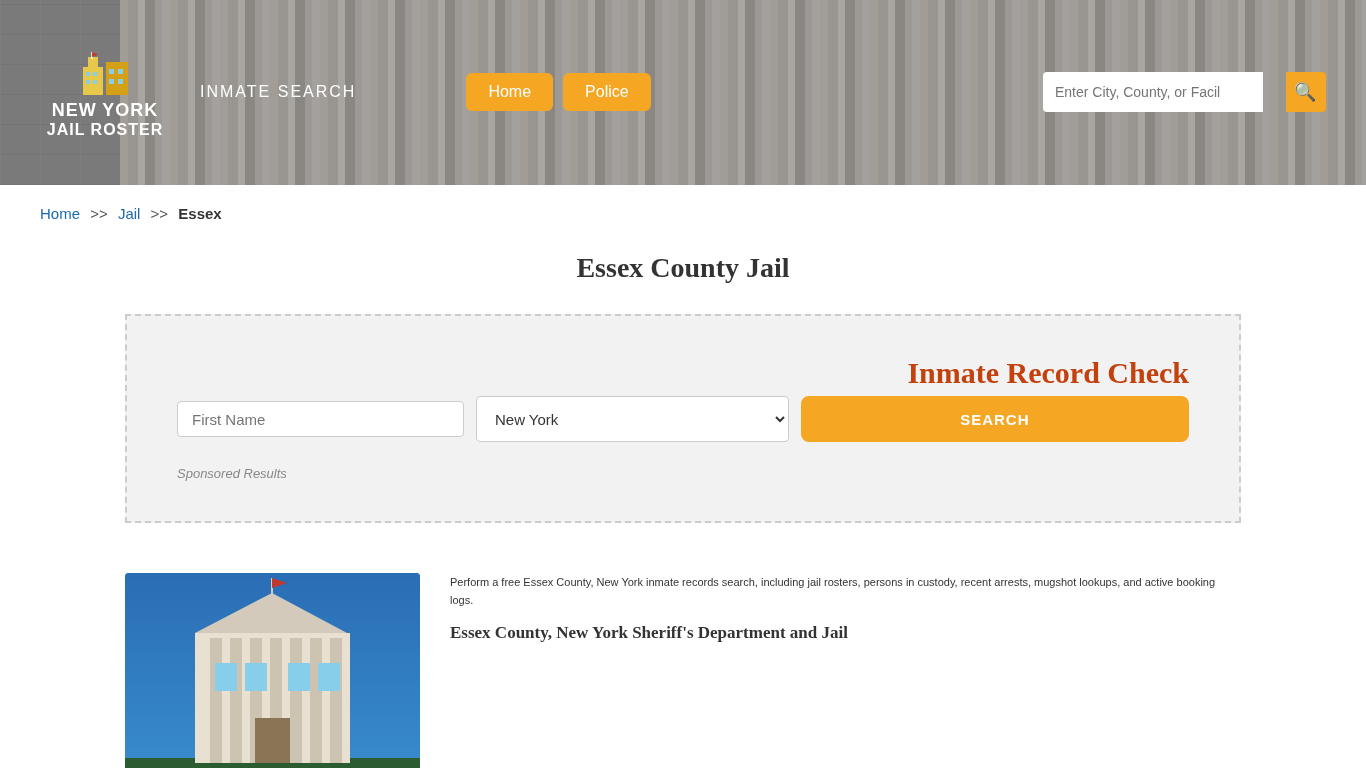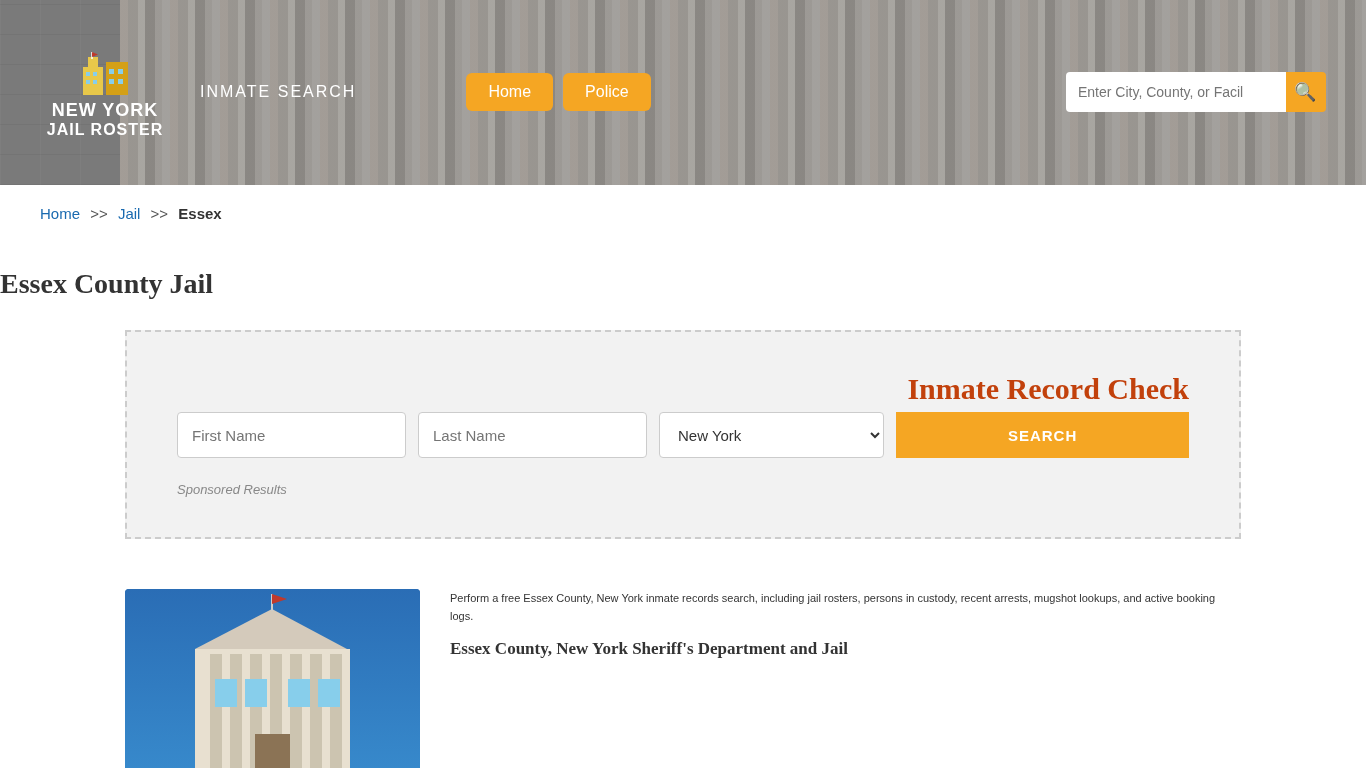--- a/index.html
+++ b/index.html
@@ -97,20 +97,21 @@
       font-family: Arial, sans-serif;
       font-weight: 500;
       border: none;
       cursor: pointer;
       text-decoration: none;
       display: inline-block;
     }
     .search-area {
       margin-left: auto;
       display: flex;
+      gap: 23px;
     }
     .header-search-input {
       width: 220px;
       height: 40px;
       padding: 0 12px;
       border: none;
       border-radius: 4px 0 0 4px;
       font-size: 14px;
       color: #999;
       font-family: Arial, sans-serif;
@@ -144,26 +145,26 @@
       color: #555;
       margin: 0 6px;
     }
     .breadcrumb .current {
       font-weight: bold;
       color: #333;
     }
 
     
     .page-title {
-      text-align: left;
+      text-align: center;
       font-size: 28px;
       font-family: Georgia, serif;
       font-weight: bold;
       color: #333;
-      margin: 26px 0 30px;
+      margin: 10px 0 30px;
     }
 
     
     .inmate-record-box {
       margin: 0 125px 30px;
       border: 2px dashed #ccc;
       background: #f2f2f2;
       padding: 40px 50px 40px;
     }
     .inmate-record-box h2 {
@@ -180,21 +181,21 @@
       margin-bottom: 30px;
       font-family: Arial, sans-serif;
     }
     .search-form {
       display: flex;
       gap: 12px;
       align-items: center;
     }
     .search-form input[type="text"] {
       flex: 1;
-      height: 46px;
+      height: 36px;
       padding: 0 14px;
       border: 1px solid #ccc;
       border-radius: 4px;
       font-size: 15px;
       font-family: Arial, sans-serif;
       color: #999;
       outline: none;
       background: #fff;
     }
     .search-form select {
@@ -213,21 +214,21 @@
     .search-btn {
       height: 46px;
       padding: 0 40px;
       background: #f5a623;
       color: #fff;
       font-size: 15px;
       font-weight: bold;
       letter-spacing: 1px;
       font-family: Arial, sans-serif;
       border: none;
-      border-radius: 0;
+      border-radius: 8px;
       cursor: pointer;
       flex: 1.2;
     }
     .sponsored-results {
       margin-top: 24px;
       font-size: 13px;
       color: #888;
       font-family: Arial, sans-serif;
       font-style: italic;
     }
@@ -327,21 +328,20 @@
   <span class="current">Essex</span>
 </nav>
 
 <h1 class="page-title">Essex County Jail</h1>
 
 <div class="inmate-record-box">
   <h2>Inmate Record Check</h2>
 
   <div class="search-form">
     <input type="text" placeholder="First Name" style="">
-    <input type="text" placeholder="Last Name" style="">
     <select>
       <option value="New York" selected="">New York</option>
       <option value="Alabama">Alabama</option>
       <option value="Alaska">Alaska</option>
       <option value="Arizona">Arizona</option>
       <option value="Arkansas">Arkansas</option>
       <option value="California">California</option>
       <option value="Colorado">Colorado</option>
       <option value="Connecticut">Connecticut</option>
       <option value="Florida">Florida</option>

